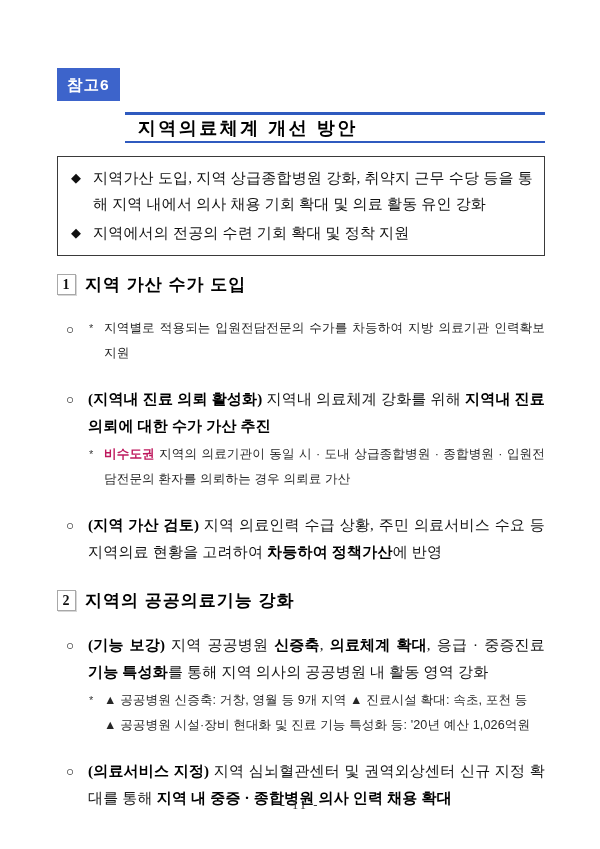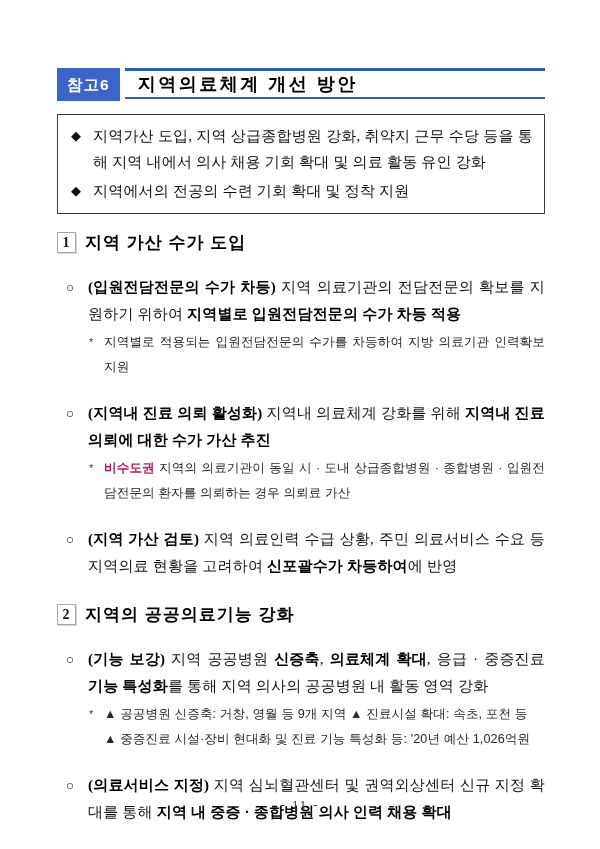--- a/index.html
+++ b/index.html
@@ -76,70 +76,70 @@
     font-family:"Liberation Serif", serif;
   }
 </style>
 </head>
 <body>
 
 <div class="page">
 
   <div class="header">
     <span class="badge" style="background: rgb(61, 100, 203);">참고6</span>
-    <div class="title-wrap" style="border-top-color: rgb(47, 90, 191); border-bottom-color: rgb(47, 90, 191);">
+    <div class="title-wrap" style="border-top-color: rgb(47, 90, 191); border-bottom-color: rgb(47, 90, 191); margin-top: 44px;">
       <span class="title">지역의료체계 개선 방안</span>
     </div>
   </div>
 
   <div class="summary-box">
     <p class="sbox-item">
       <span class="marker">◆</span><span>지역가산 도입, 지역 상급종합병원 강화, 취약지 근무 수당 등을 통해 지역 내에서 의사 채용 기회 확대 및 의료 활동 유인 강화</span>
     </p>
     <p class="sbox-item">
       <span class="marker">◆</span><span>지역에서의 전공의 수련 기회 확대 및 정착 지원</span>
     </p>
   </div>
 
   <div class="section-heading">
     <span class="sec-num">1</span>
     <span>지역 가산 수가 도입</span>
   </div>
 
   <p class="o-item">
-    <span class="marker">○</span><span><b>(입원전담전문의 수가 차등)</b><span> 지역 의료기관의 전담전문의 확보를 지원하기 위하여 </span><b>지역별로 입원전담전문의 수가 차등 적용</b></span>
+    <span class="marker">○</span>
   </p>
   <p class="sub-note">
     <span class="marker">*</span><span><span>지역별로 적용되는 입원전담전문의 수가를 차등하여 지방 의료기관 인력확보 지원</span></span>
   </p>
 
   <p class="o-item">
     <span class="marker">○</span><span><b>(지역내 진료 의뢰 활성화)</b><span> 지역내 의료체계 강화를 위해 </span><b>지역내 진료 의뢰에 대한 수가 가산 추진</b></span>
   </p>
   <p class="sub-note">
     <span class="marker">*</span><span><b>비수도권</b><span> 지역의 의료기관이 동일 시 · 도내 상급종합병원 · 종합병원 · 입원전담전문의 환자를 의뢰하는 경우 의뢰료 가산</span></span>
   </p>
 
   <p class="o-item">
-    <span class="marker">○</span><span><b>(지역 가산 검토)</b><span> 지역 의료인력 수급 상황, 주민 의료서비스 수요 등 지역의료 현황을 고려하여 </span><b>신포괄수가 차등하여</b><span>에 반영</span></span>
+    <span class="marker">○</span><span><b>(지역 가산 검토)</b><span> 지역 의료인력 수급 상황, 주민 의료서비스 수요 등 지역의료 현황을 고려하여 </span><b>차등하여 정책가산</b><span>에 반영</span></span>
   </p>
 
   <div class="section-heading mt-sec2">
     <span class="sec-num">2</span>
     <span>지역의 공공의료기능 강화</span>
   </div>
 
   <p class="o-item">
     <span class="marker">○</span><span><b>(기능 보강)</b><span> 지역 공공병원 </span><b>신증축</b><span>, </span><b>의료체계 확대</b><span>, 응급 · 중증진료 </span><b>기능 특성화</b><span>를 통해 지역 의사의 공공병원 내 활동 영역 강화</span></span>
   </p>
   <p class="sub-note">
     <span class="marker">*</span><span><span>▲ 공공병원 신증축: 거창, 영월 등 9개 지역 ▲ 진료시설 확대: 속초, 포천 등</span></span>
   </p>
   <p class="sub-note cont">
-    <span class="marker"></span><span><span>▲ 중증진료 시설·장비 현대화 및 진료 기능 특성화 등: '20년 예산 1,026억원</span></span>
+    <span class="marker"></span><span><span>▲ 공공병원 시설·장비 현대화 및 진료 기능 특성화 등: '20년 예산 1,026억원</span></span>
   </p>
 
   <p class="o-item">
     <span class="marker">○</span><span><b>(의료서비스 지정)</b><span> 지역 심뇌혈관센터 및 권역외상센터 신규 지정 확대를 통해 </span><b>지역 내 중증 · 종합병원 의사 인력 채용 확대</b></span>
   </p>
 
   <div class="footer">- 11 -</div>
 </div>
 
 </body></html>

